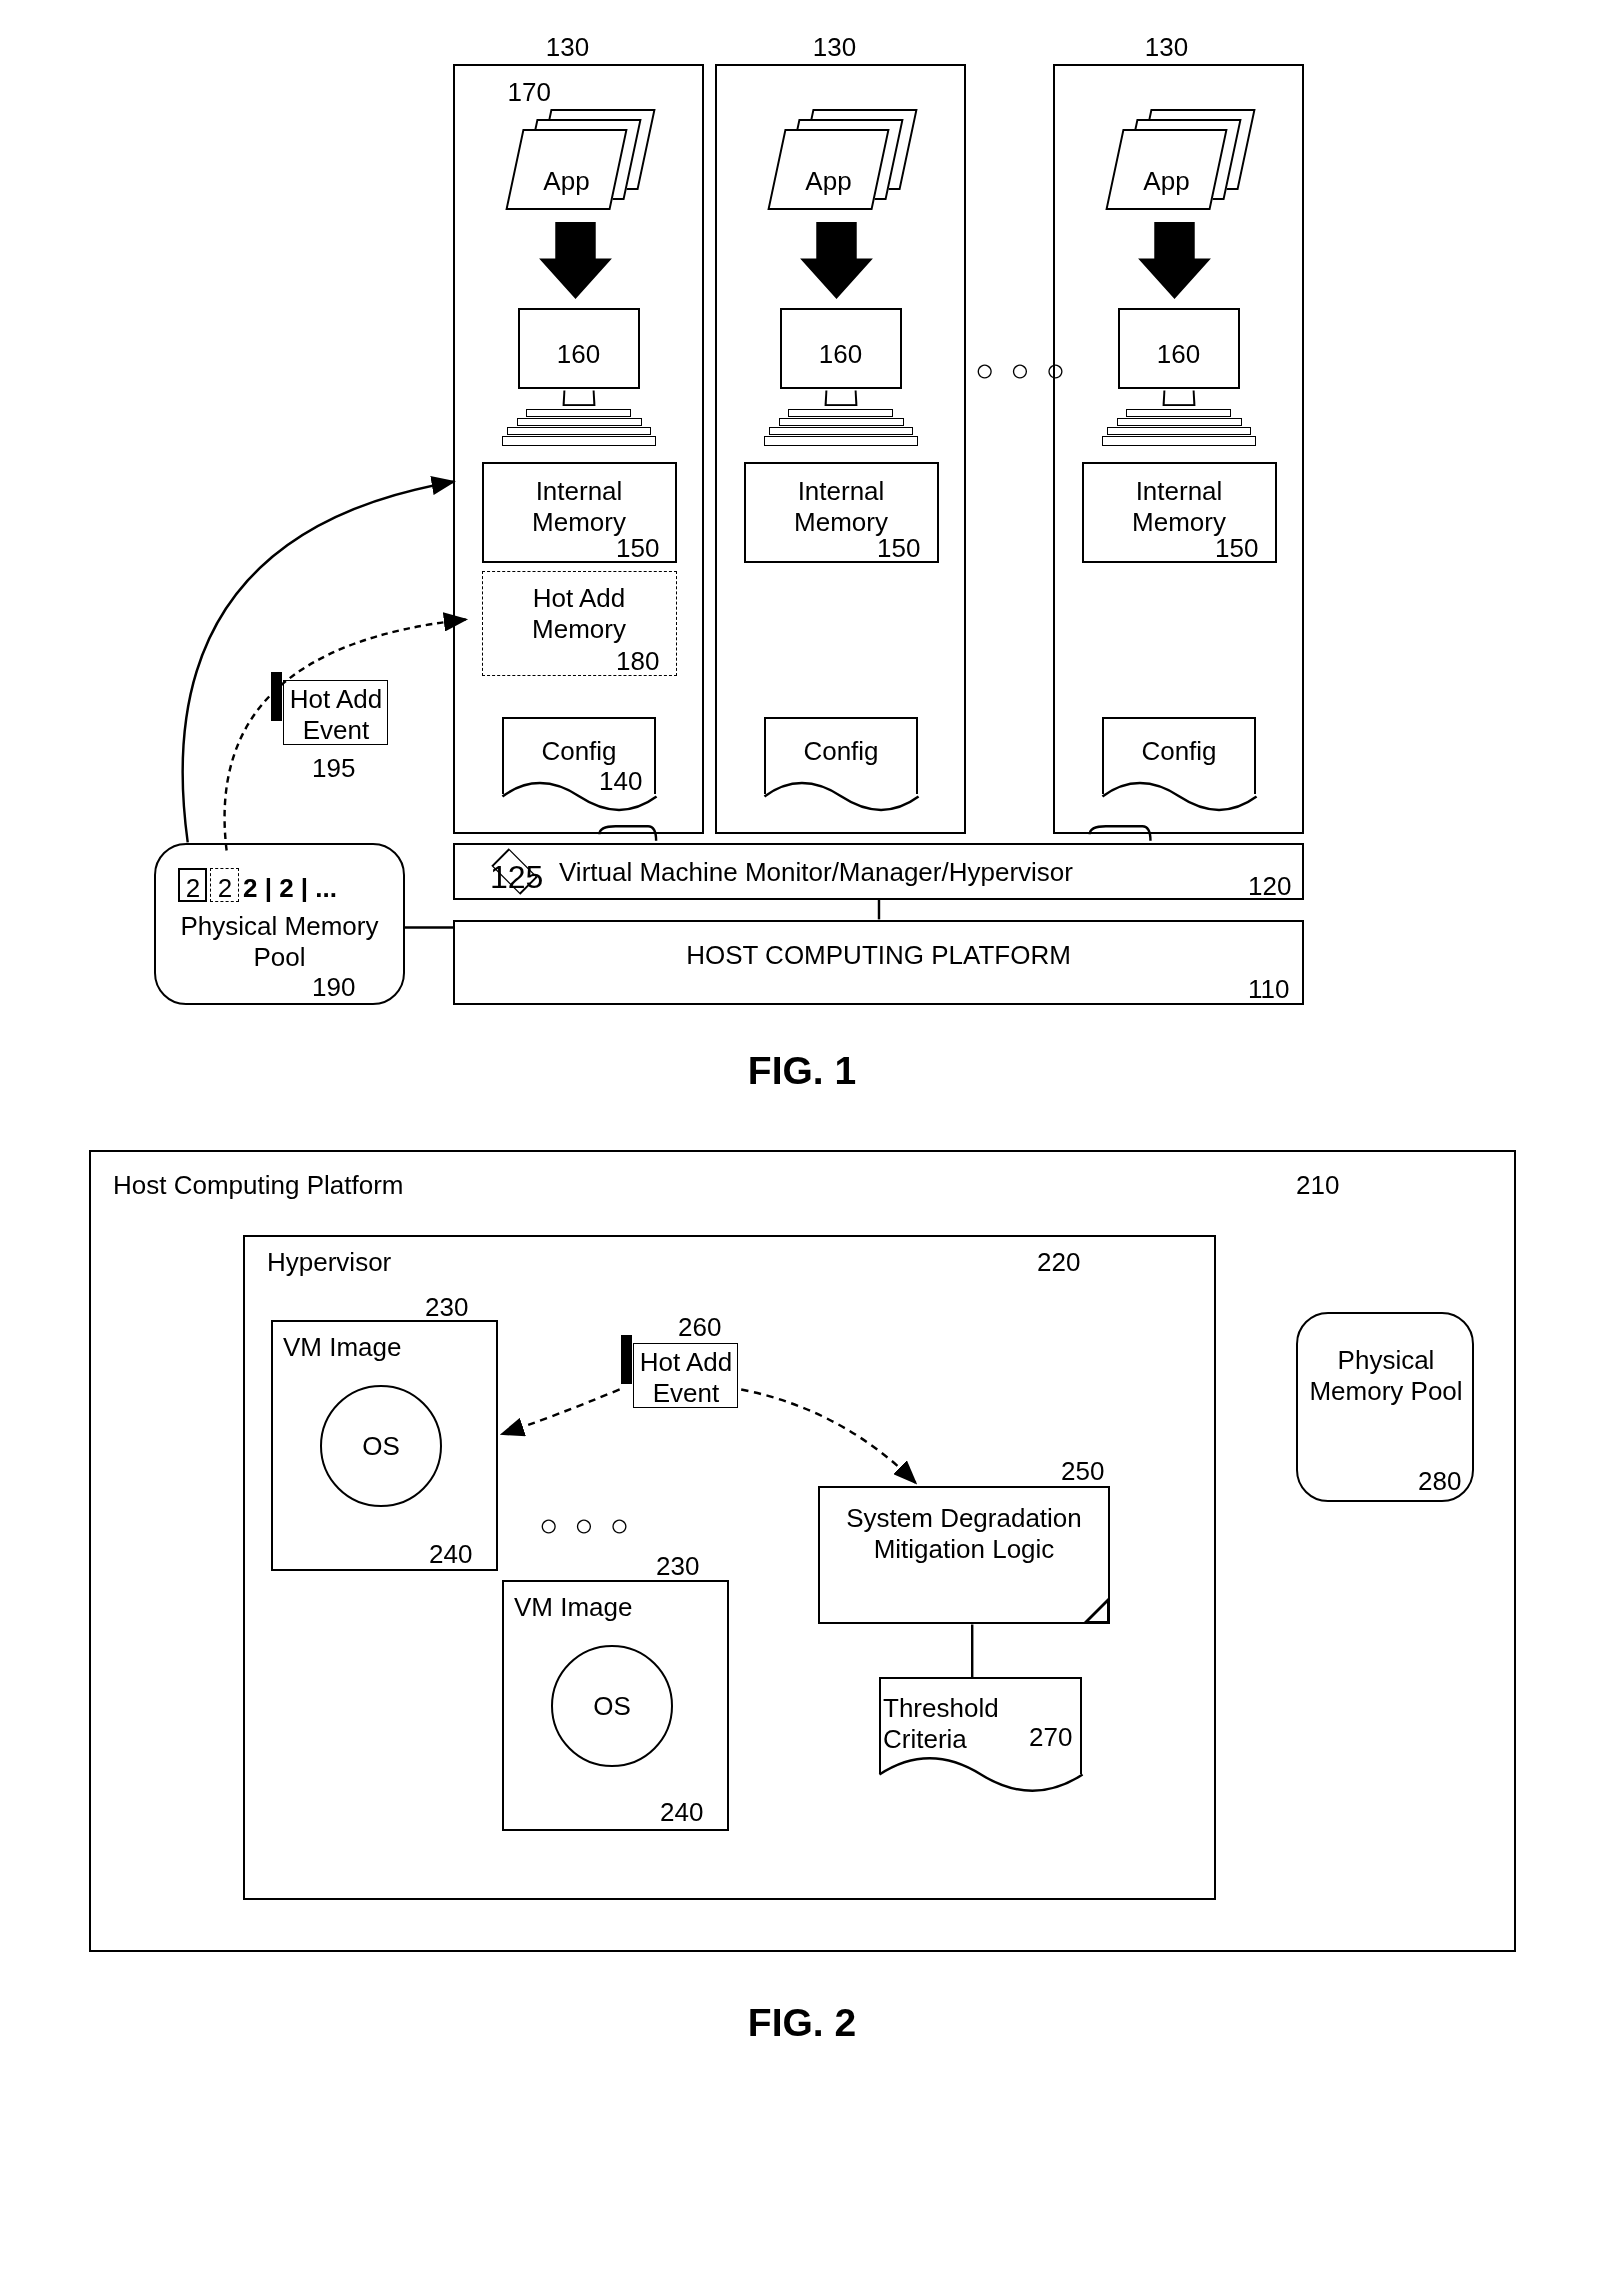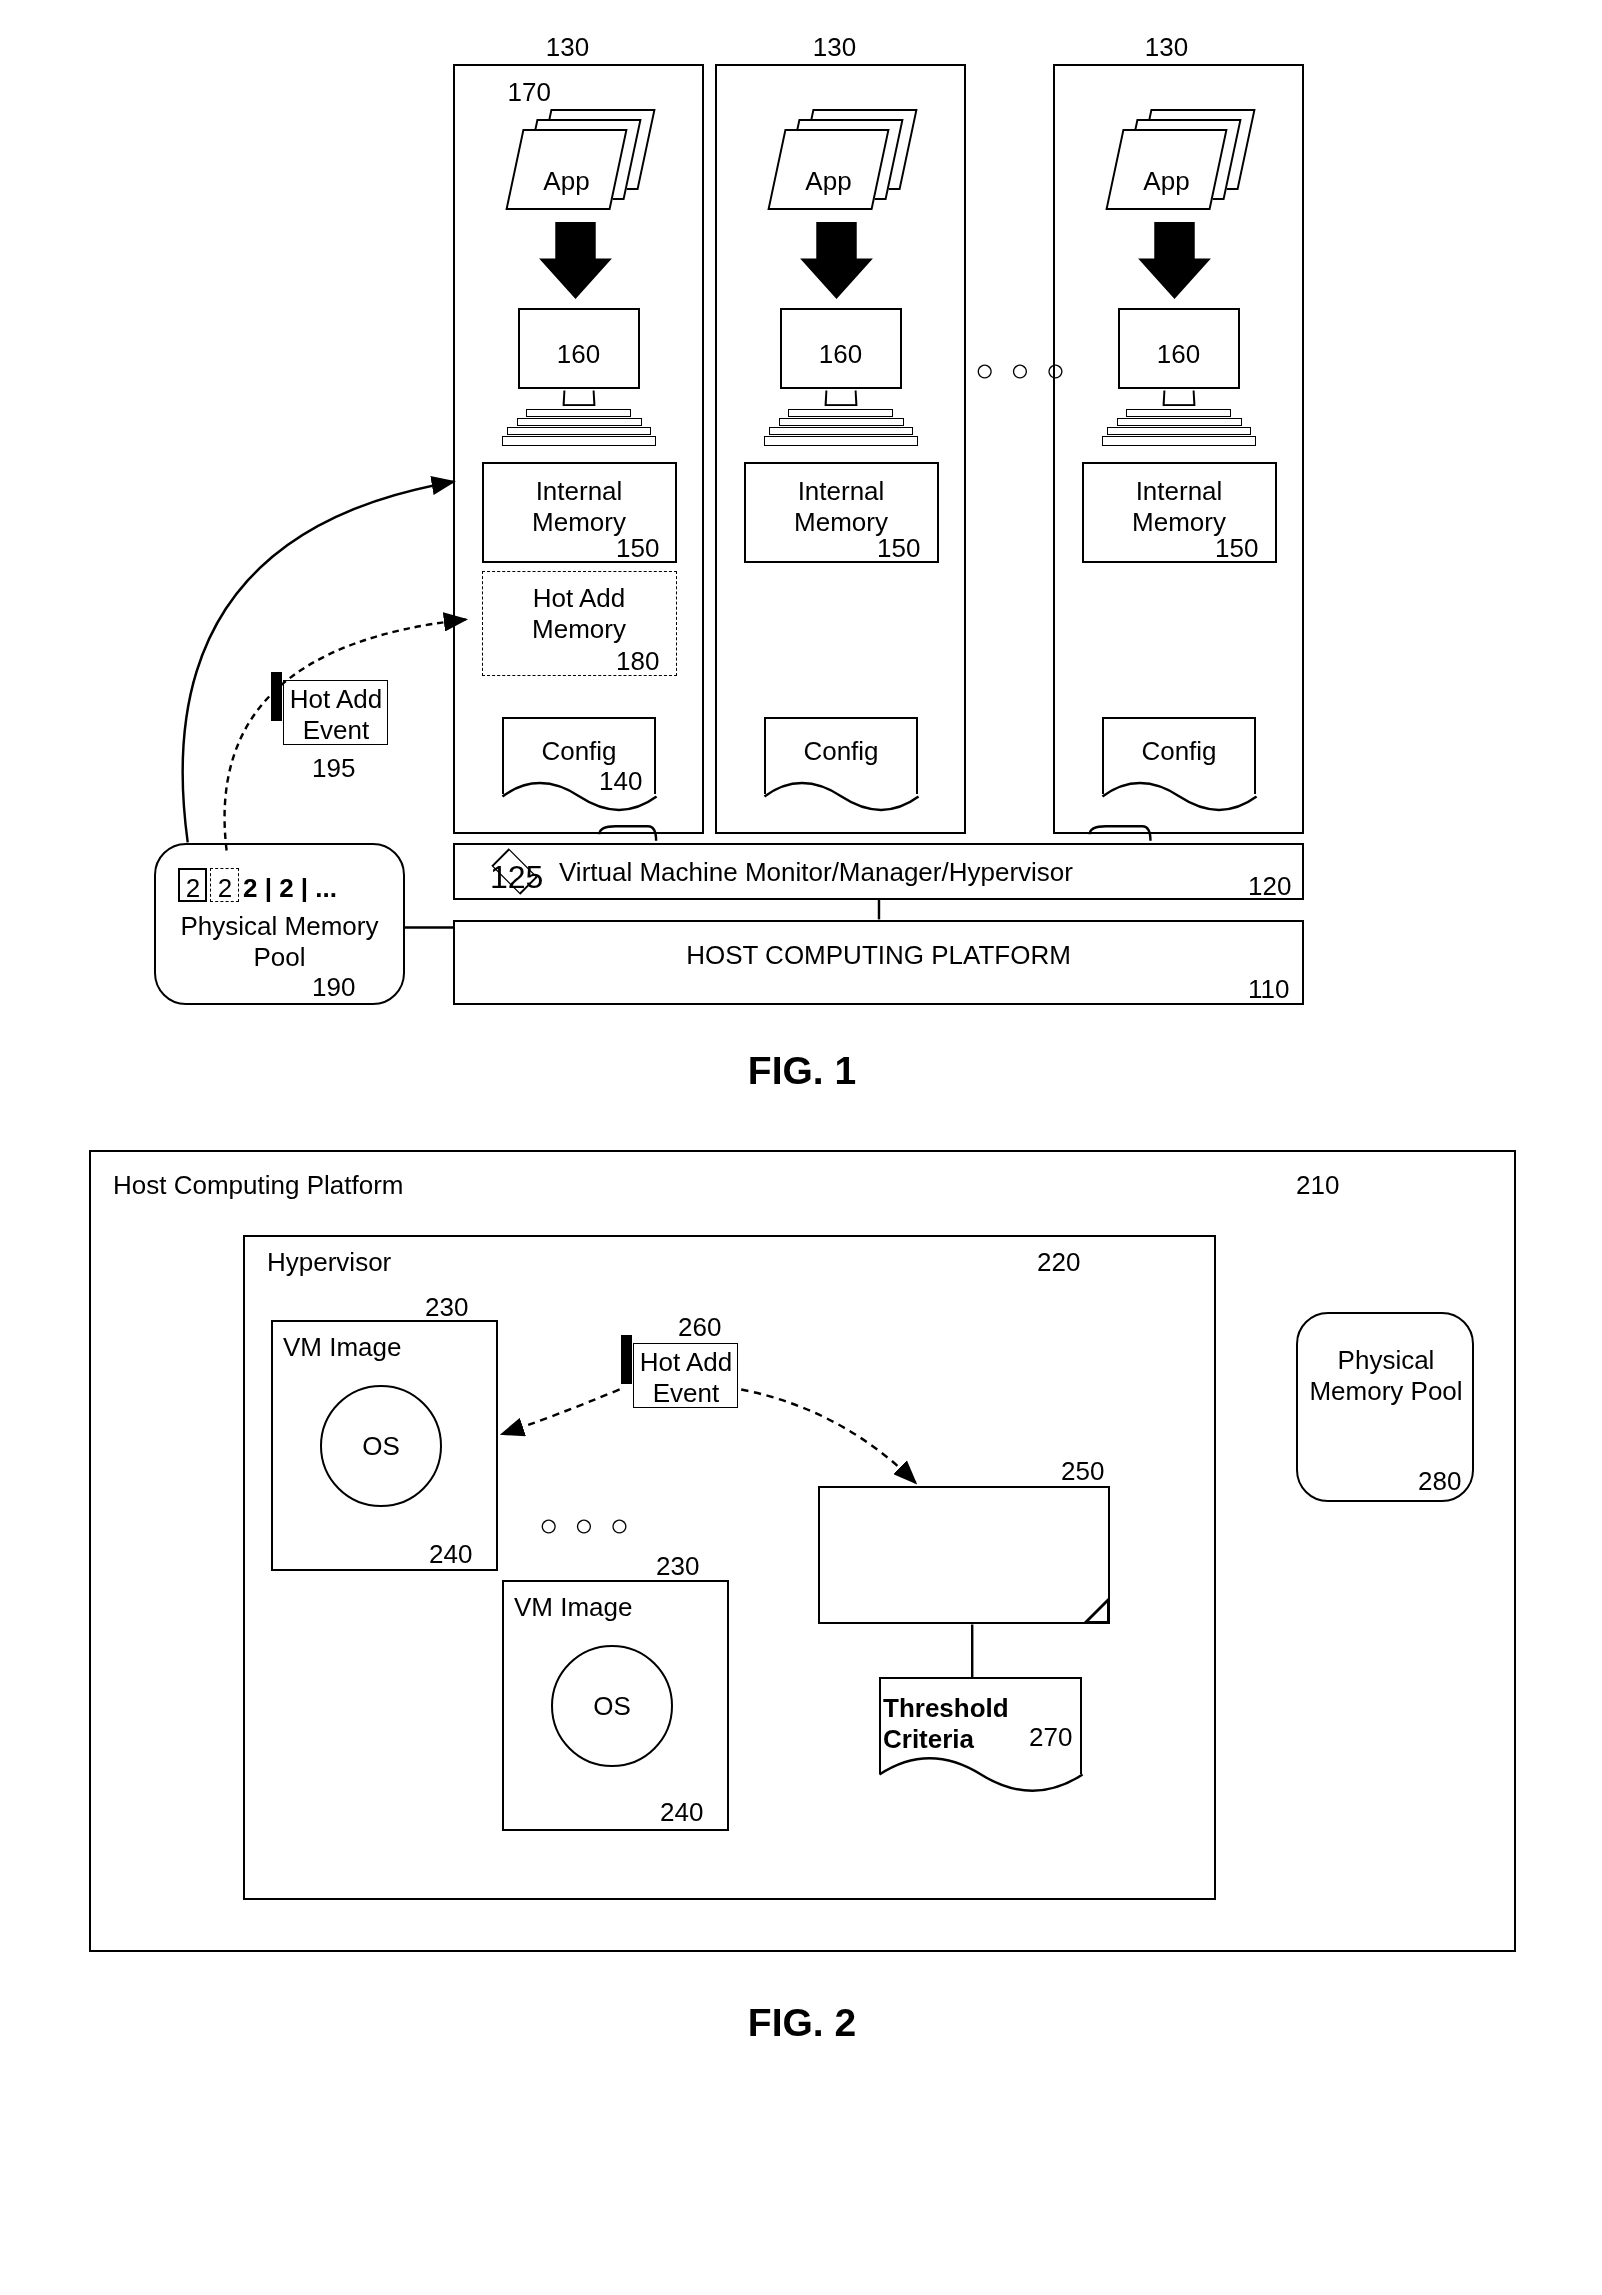--- a/index.html
+++ b/index.html
@@ -333,26 +333,27 @@
   <div class="ellipsis-dots" style="left:507px;top:365px;font-weight:bold;">○○○</div>
 
   <div class="event-tab" style="left:589px;top:193px;width:11.3px;height:49px;"></div>
   <div class="event-box" style="left:601px;top:201px;width:105px;height:65px;"></div>
   <div class="ref" style="left:646px;top:170px;">260</div>
   <div class="label" style="left:603px;top:205px;width:102px;">Hot Add Event</div>
 
   <div class="box" style="left:786px;top:344px;width:292px;height:138px;"></div>
   <div class="dog-ear" style="left:1052px;top:456px;"></div>
   <div class="ref" style="left:1029px;top:314px;">250</div>
+  <div class="label" style="left:794px;top:361px;width:276px;">System Degradation Mitigation Logic</div>
 
   <div class="config-box" style="left:847px;top:535px;width:203px;height:97px;"></div>
   <svg class="overlay" style="left:845px;top:608px;width:208px;height:49px;" viewBox="0 0 256 60">
     <path d="M 3 30 Q 64 -10 128 30 T 253 30" stroke="#000" stroke-width="3" fill="none"></path>
   </svg>
-  <div class="label" style="left:851px;top:551px;width:138px;text-align:left;font-weight:bold;">Threshold Criteria</div>
+  <div class="label" style="left:851px;top:551px;width:138px;text-align:left;">Threshold Criteria</div>
   <div class="ref" style="left:997px;top:580px;">270</div>
 
   <svg class="overlay" style="left:0;top:0;width:1540px;height:811px;" viewBox="0 0 1900 1000" width="1540" height="811">
     <line x1="1160" y1="595" x2="1160" y2="660" stroke="#000" stroke-width="3"></line>
 
     <path d="M 725 305 Q 640 340 580 360" stroke="#000" stroke-width="3" fill="none" stroke-dasharray="9 7" marker-end="url(#arr2)"></path>
     <path d="M 875 305 Q 1000 330 1090 420" stroke="#000" stroke-width="3" fill="none" stroke-dasharray="9 7" marker-end="url(#arr2)"></path>
     <defs>
       <marker id="arr2" markerWidth="10" markerHeight="8" refX="9" refY="4" orient="auto">
         <path d="M0,0 L10,4 L0,8 Z" fill="#000"></path>

